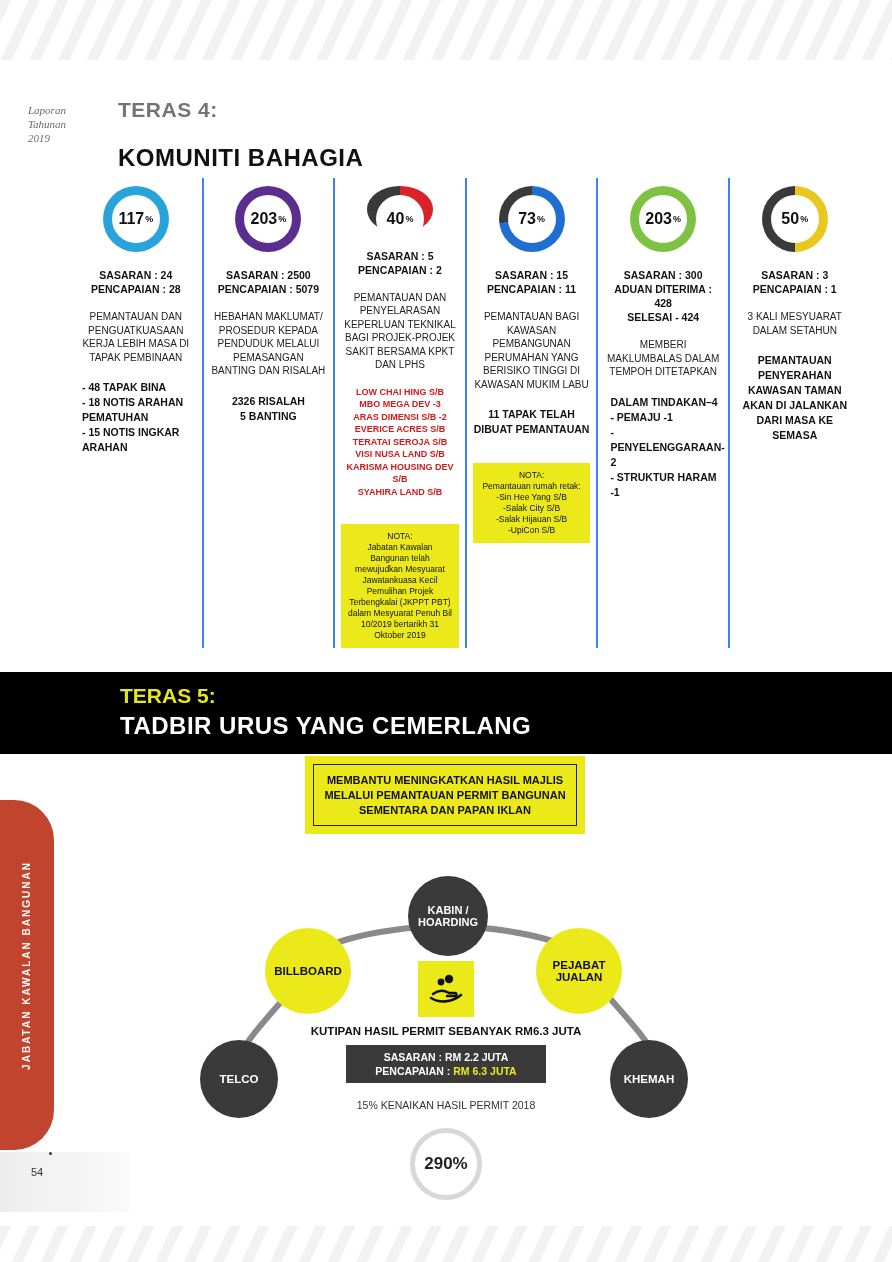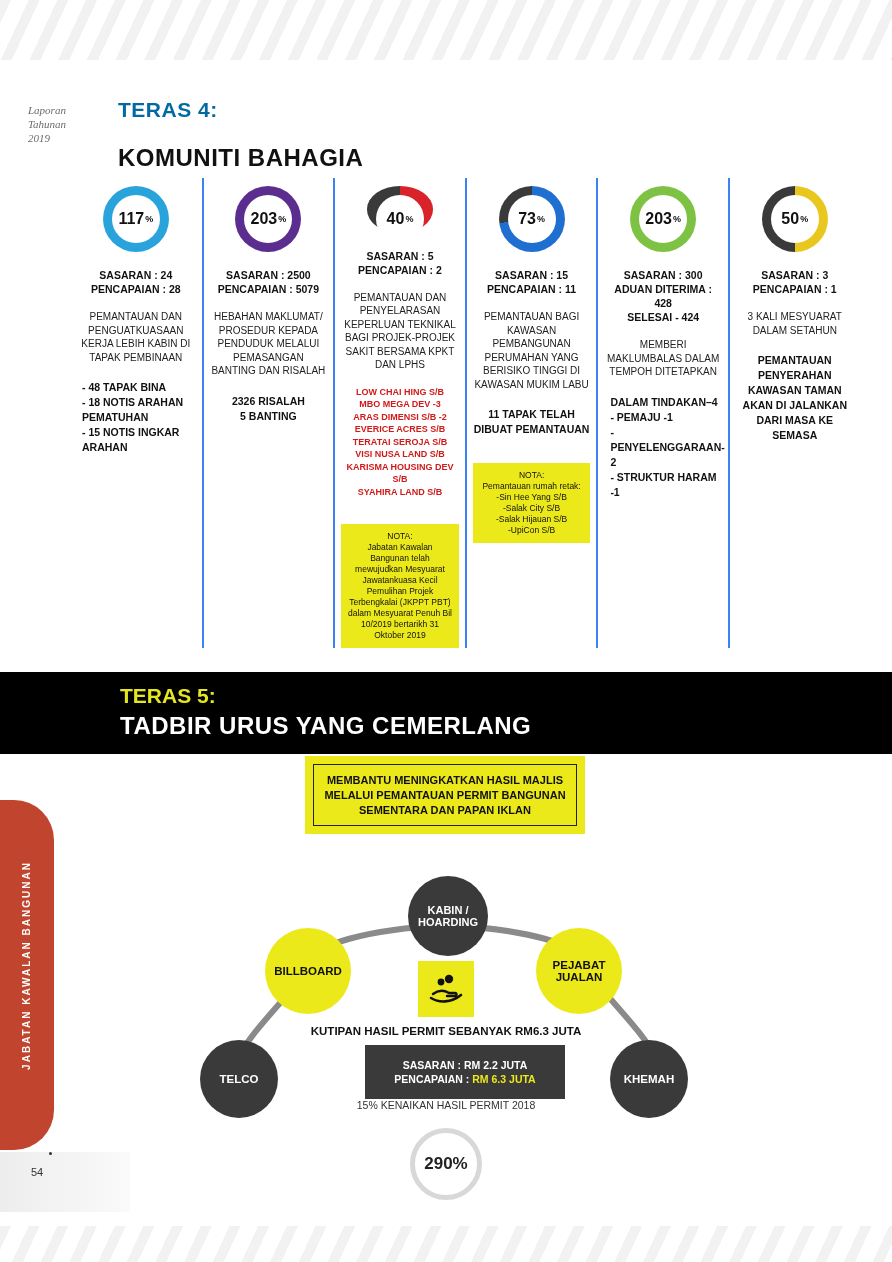--- a/index.html
+++ b/index.html
@@ -23,21 +23,21 @@
   
   .report-label {
     position:absolute; left:28px; top:103px;
     font-style: italic; font-size: 11px; line-height: 14px; color:#6b6b6b;
     font-family: "Liberation Serif", serif;
     width: 60px; text-align:left;
   }
 
   
   .teras4-head { position:absolute; left:118px; top:98px; }
-  .teras-kicker { font-size: 21px; font-weight: bold; color:#0369a1; letter-spacing:0.5px; }
+  .teras-kicker { font-size: 21px; font-weight: bold; color:#737373; letter-spacing:0.5px; }
   .teras-title { font-size: 24px; font-weight: bold; color:#111; letter-spacing:0.5px; margin-top:22px;}
 
   
   .cols {
     position:absolute; left:70px; top:178px; width:790px; height:470px;
     display:flex; flex-direction:row;
   }
   .col {
     width: 131.6px; position:relative; padding: 0 6px;
     display:flex; flex-direction:column; align-items:center;
@@ -117,21 +117,21 @@
     position:absolute; left:418px; top:111px; width:56px; height:56px;
     background:#ece91b; display:flex; align-items:center; justify-content:center;
   }
 
   .kutipan {
     position:absolute; left:246px; top:175px; width:400px; text-align:center;
     font-size:11.5px; font-weight:bold; color:#111;
   }
   .figbar {
     position:absolute; left:346px; top:195px; width:200px; background:#3a3a3a;
-    padding:13px 8px; text-align:center; font-size:10.5px; font-weight:bold; color:#fff; line-height:14px;margin-left:19px;
+    padding:5px 8px; text-align:center; font-size:10.5px; font-weight:bold; color:#fff; line-height:14px;
   }
   .figbar .amt { color:#ece91b; }
   .kenaikan {
     position:absolute; left:296px; top:248px; width:300px; text-align:center;
     font-size:10.5px; color:#333; line-height:14px;
   }
   .bigcircle {
     position:absolute; left:410px; top:278px; width:72px; height:72px; border-radius:50%;
     border:5px solid #d8d8d8; background:#fff;
     display:flex; align-items:center; justify-content:center;
@@ -172,21 +172,21 @@
   <div class="cols" id="cols">
       <div class="col">
         <div class="donut" style="background: conic-gradient(rgb(41, 163, 220) 0%, rgb(41, 163, 220) 100%, rgb(58, 58, 58) 100%, rgb(58, 58, 58) 100%); border-radius: 50%;">
           <div class="hole">
             <span class="val">117</span>
             <span class="pct">%</span>
           </div>
         </div>
         <div class="targets" style="white-space: pre-line;">SASARAN : 24
 PENCAPAIAN : 28</div>
-        <div class="desc" style="white-space: pre-line;">PEMANTAUAN DAN PENGUATKUASAAN KERJA LEBIH KABIN DI TAPAK PEMBINAAN</div>
+        <div class="desc" style="white-space: pre-line;">PEMANTAUAN DAN PENGUATKUASAAN KERJA LEBIH MASA DI TAPAK PEMBINAAN</div>
         <div class="bullets" style="white-space: pre-line;">-  48 TAPAK BINA
 -  18 NOTIS ARAHAN
     PEMATUHAN
 -  15 NOTIS INGKAR
     ARAHAN</div>
       </div>
       <div class="col">
         <div class="donut" style="background: conic-gradient(rgb(91, 45, 142) 0%, rgb(91, 45, 142) 100%, rgb(58, 58, 58) 100%, rgb(58, 58, 58) 100%); border-radius: 50%;">
           <div class="hole">
             <span class="val">203</span>

